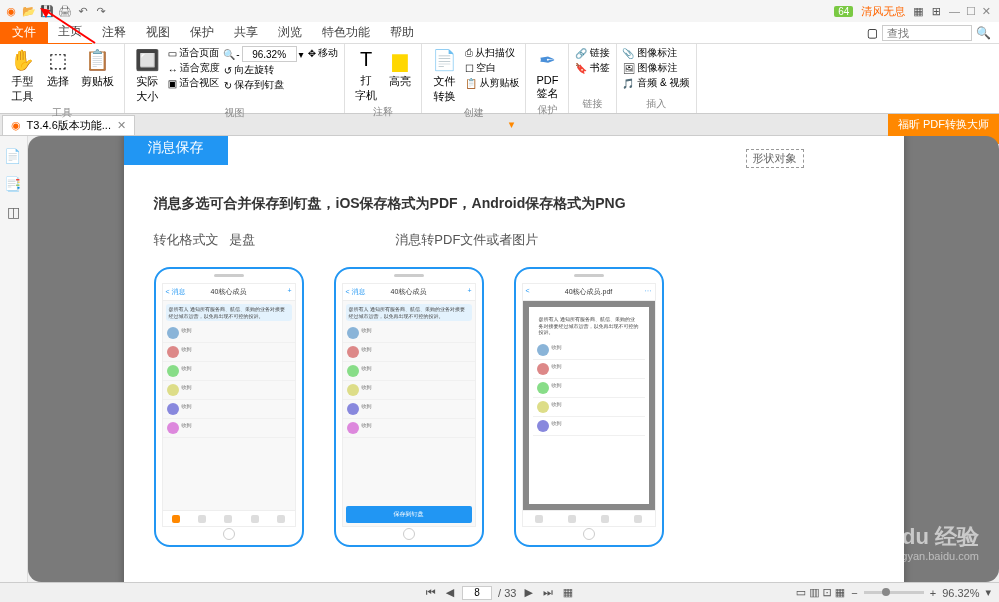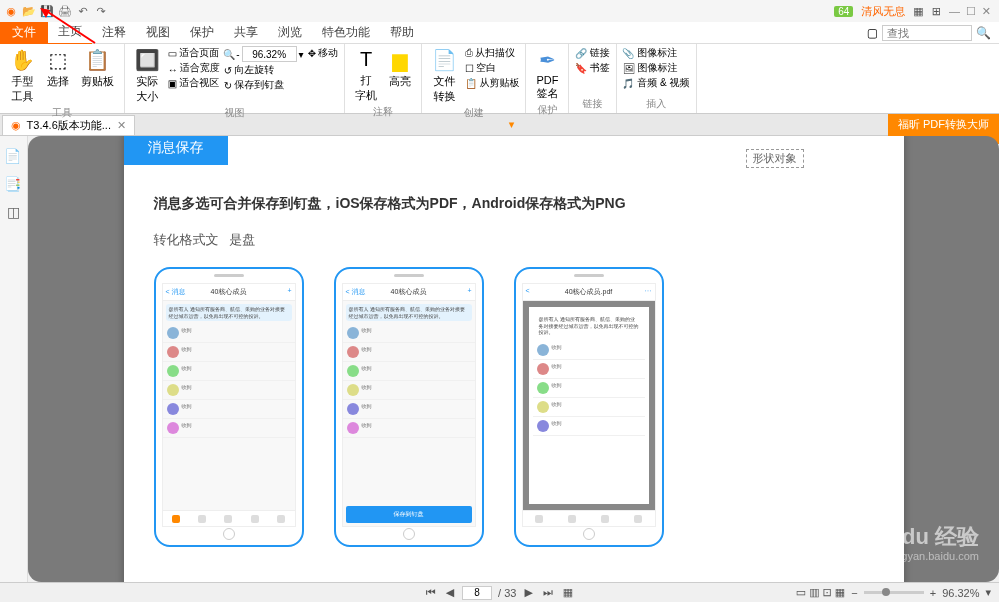--- a/index.html
+++ b/index.html
@@ -296,20 +296,21 @@
     <span style="color:#4a90d9">📑</span>
     <span>◫</span>
   </div>
   <div class="viewport">
     <div class="page">
       <div class="section-title">消息保存</div>
       <div class="annotation-box">形状对象</div>
       <h3>消息多选可合并保存到钉盘，iOS保存格式为PDF，Android保存格式为PNG</h3>
       <div class="subtitles">
         <span><span>转化格式文</span>&nbsp;&nbsp;&nbsp;<span>是盘</span></span>
+        <span>消息转PDF文件或者图片</span>
       </div>
       <div class="phones">
 
         <div class="phone">
           <div class="screen">
             <div class="screen-header"><span class="back">&lt; 消息</span><span>40核心成员</span><span class="add">+</span></div>
             <div class="chat-list">
               <div class="msg-bubble">@所有人 通知所有服务商、航信、采购的业务对接要经过城市运营，以免再出现不可控的投诉。</div>
               <div class="chat-item">
                   <div class="avatar"></div>

